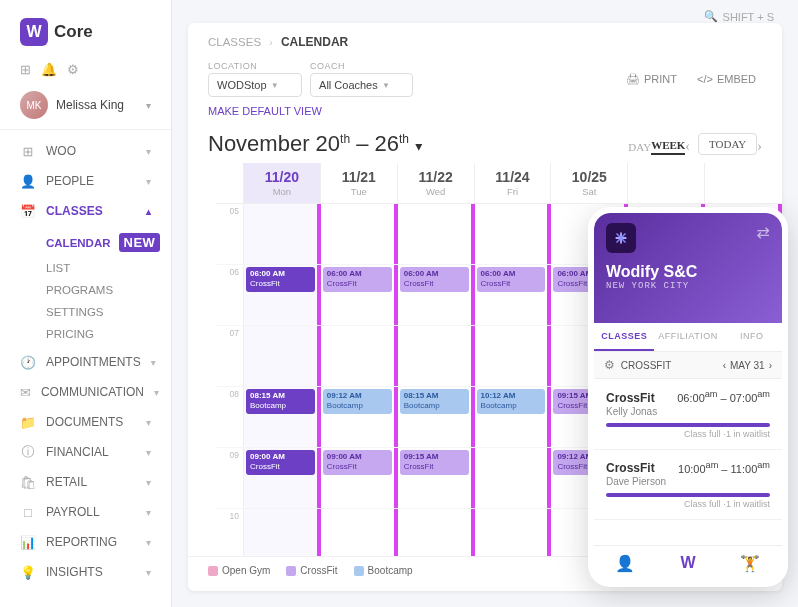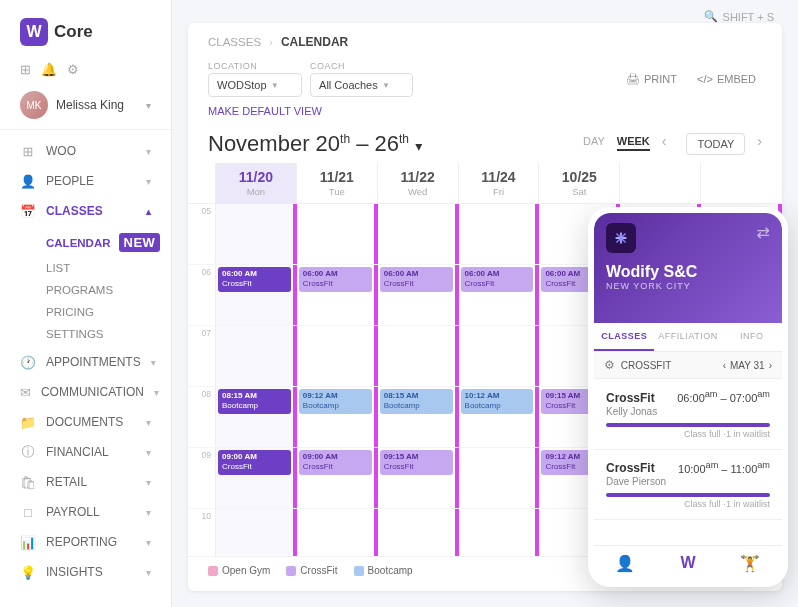--- a/index.html
+++ b/index.html
@@ -295,22 +295,22 @@
 
     .cal-nav-arrow {
       color: #aaa;
       font-size: 14px;
       cursor: pointer;
     }
 
     .view-tabs {
       margin-left: auto;
       display: flex;
-      gap: 12px;
-      align-items: flex-start;
+      align-items: flex-end;
+      font-family: Liberation Serif, serif;
     }
 
     .view-tab {
       font-size: 11px;
       color: #aaa;
       cursor: pointer;
       padding: 2px 0;
     }
 
     .view-tab.active {
@@ -331,20 +331,21 @@
 
     
     .calendar-grid {
       overflow: auto;
       height: calc(100% - 175px);
     }
 
     .cal-grid-inner {
       display: flex;
       flex-direction: column;
+      padding-left: 28px;
     }
 
     .day-headers {
       display: grid;
       grid-template-columns: 28px repeat(7, 1fr);
       border-bottom: 1px solid #eee;
       position: sticky;
       top: 0;
       background: #fff;
       z-index: 2;
@@ -510,20 +511,21 @@
       font-size: 16px;
       font-weight: 700;
       margin-top: 4px;
     }
 
     .phone-subtitle {
       color: rgba(255,255,255,0.7);
       font-size: 9px;
       text-transform: uppercase;
       letter-spacing: 1px;
+      font-family: Liberation Mono, monospace;
     }
 
     .phone-tabs {
       display: flex;
       background: #fff;
       border-bottom: 1px solid #eee;
     }
 
     .phone-tab {
       flex: 1;
@@ -687,24 +689,24 @@
           <span>CALENDAR</span>
           <span class="new-badge">NEW</span>
         </div>
         <div class="sub-nav-item">
           <span>LIST</span>
         </div>
         <div class="sub-nav-item">
           <span>PROGRAMS</span>
         </div>
         <div class="sub-nav-item">
+          <span>SETTINGS</span>
+        </div>
+        <div class="sub-nav-item">
           <span>PRICING</span>
-        </div>
-        <div class="sub-nav-item">
-          <span>SETTINGS</span>
         </div>
       </div>
 
       <div class="nav-item">
         <span class="nav-icon">🕐</span>
         <span class="nav-label">APPOINTMENTS</span>
         <span class="nav-chevron">▾</span>
       </div>
 
       <div class="nav-item">

